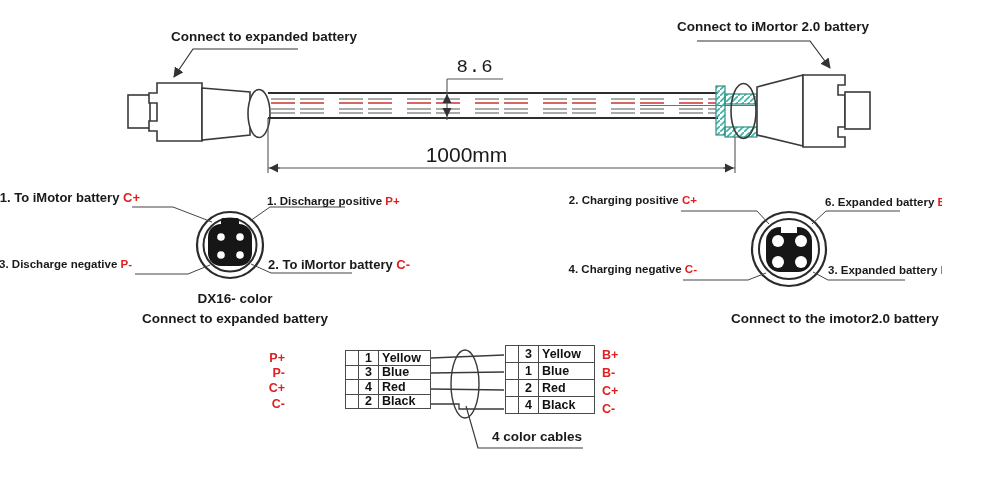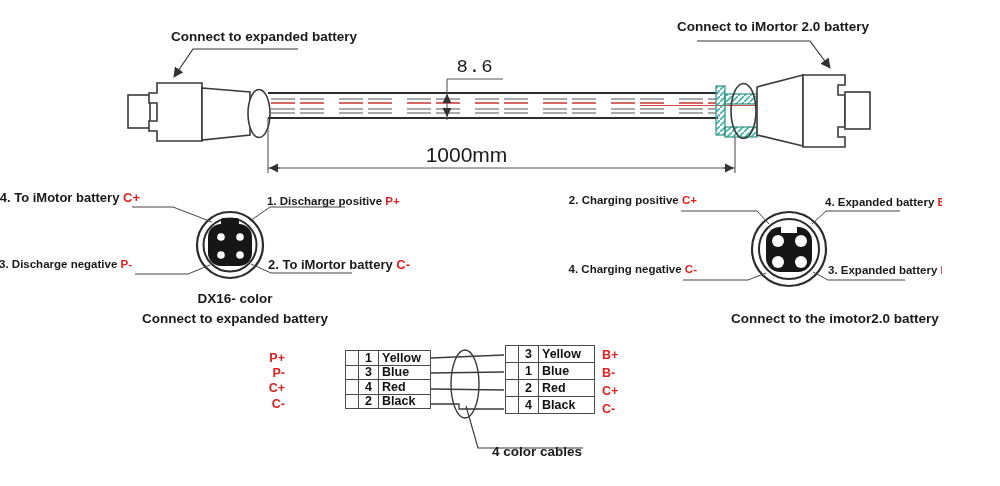--- a/index.html
+++ b/index.html
@@ -135,21 +135,21 @@
     </g>
   </svg>
 
   <div class="abs b14" style="left:171px;top:29px;">Connect to expanded battery</div>
   <div class="abs b14" style="left:677px;top:19px;">Connect to iMortor 2.0 battery</div>
 
   <div class="abs dim ctr" style="left:447px;top:56px;width:56px;">8.6</div>
   <div class="abs dimlg ctr" style="left:404px;top:143px;width:125px;">1000mm</div>
 
   <div class="abs b13" style="right:802px;top:190px;">
-    <span>4. To iMotor battery</span>
+    <span>1. To iMotor battery</span>
     <span class="red">C+</span>
   </div>
   <div class="abs b11" style="left:267px;top:195px;">
     <span>1. Discharge positive</span>
     <span class="red">P+</span>
   </div>
   <div class="abs b11" style="right:810px;top:258px;">
     <span>3. Discharge negative</span>
     <span class="red">P-</span>
   </div>
@@ -159,21 +159,21 @@
   </div>
 
   <div class="abs b14 ctr" style="left:155px;top:291px;width:160px;">DX16- color</div>
   <div class="abs b14 ctr" style="left:115px;top:311px;width:240px;">Connect to expanded battery</div>
 
   <div class="abs b11" style="right:245px;top:194px;">
     <span>2. Charging positive</span>
     <span class="red">C+</span>
   </div>
   <div class="abs b11" style="left:825px;top:196px;">
-    <span>4. Expanded battery</span>
+    <span>6. Expanded battery</span>
     <span class="red">B-</span>
   </div>
   <div class="abs b11" style="right:245px;top:263px;">
     <span>4. Charging negative</span>
     <span class="red">C-</span>
   </div>
   <div class="abs b11" style="left:828px;top:264px;">
     <span>3. Expanded battery</span>
     <span class="red">B+</span>
   </div>
@@ -233,15 +233,15 @@
   <div class="abs sidelab" style="right:657px;top:351px;">P+</div>
   <div class="abs sidelab" style="right:657px;top:366px;">P-</div>
   <div class="abs sidelab" style="right:657px;top:381px;">C+</div>
   <div class="abs sidelab" style="right:657px;top:397px;">C-</div>
 
   <div class="abs sidelab" style="left:602px;top:348px;">B+</div>
   <div class="abs sidelab" style="left:602px;top:366px;">B-</div>
   <div class="abs sidelab" style="left:602px;top:384px;">C+</div>
   <div class="abs sidelab" style="left:602px;top:402px;">C-</div>
 
-  <div class="abs b14" style="left:492px;top:444px;">4 color cables</div>
+  <div class="abs b14" style="left:492px;top:429px;">4 color cables</div>
 
 </div>
 
 </body></html>

